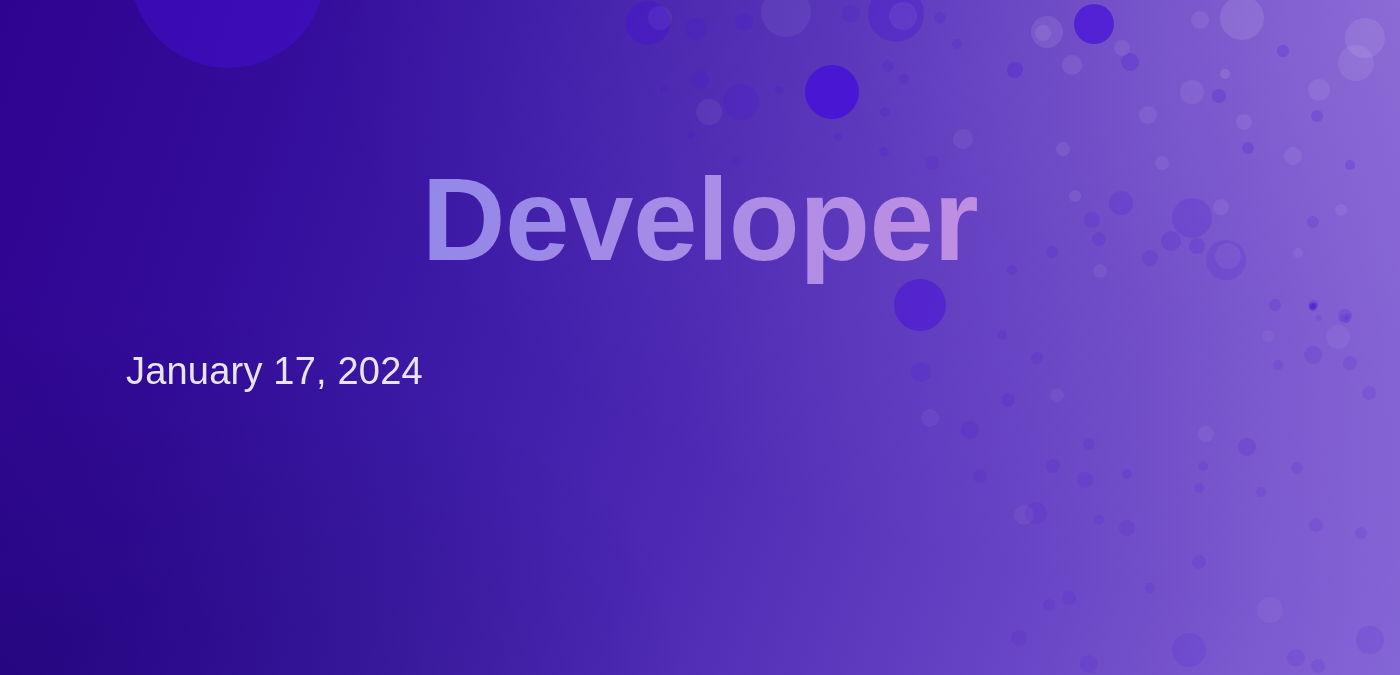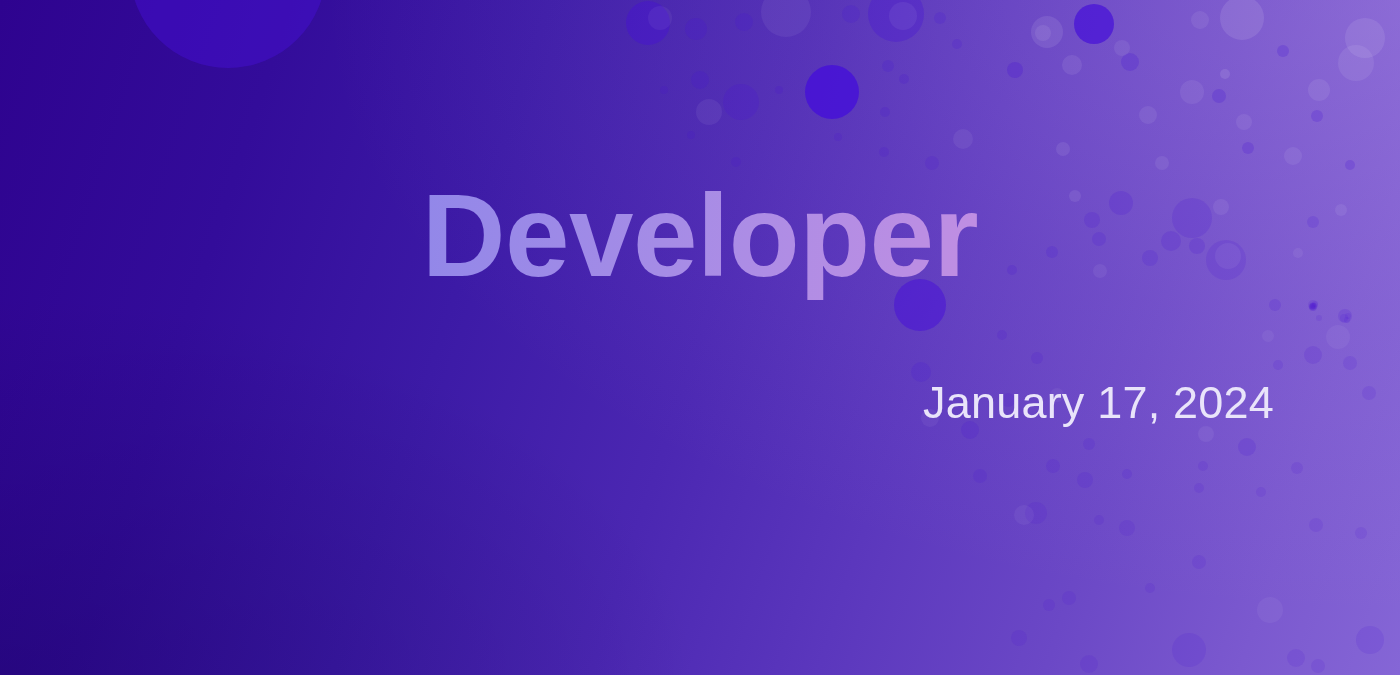--- a/index.html
+++ b/index.html
@@ -53,21 +53,21 @@
     top: 0;
     width: 1400px;
     height: 675px;
     display: flex;
     flex-direction: column;
     align-items: center;
     justify-content: flex-start;
   }
 
   #title {
-    margin: 16px;
+    margin: 0;
     padding: 0;
     width: 1400px;
     text-align: center;
     font-weight: 700;
     font-size: 116px;
     line-height: 128px;
     letter-spacing: -0.5px;
     padding-top: 156px;
     background-image: linear-gradient(96deg,
         #7b87ec 0%,
@@ -83,23 +83,23 @@
     -webkit-text-fill-color: transparent;
   }
   #title .line {
     display: block;
   }
 
   #date {
     margin: 0;
     padding: 0;
     width: 1148px;
-    text-align: right;
+    text-align: left;
     font-weight: 400;
-    font-size: 45px;
+    font-size: 38px;
     line-height: 56px;
     color: #e9e4fa;
     margin-top: 59px;
     letter-spacing: 0.2px;
   }
 </style>
 </head>
 <body>
 
 <div id="slide">

